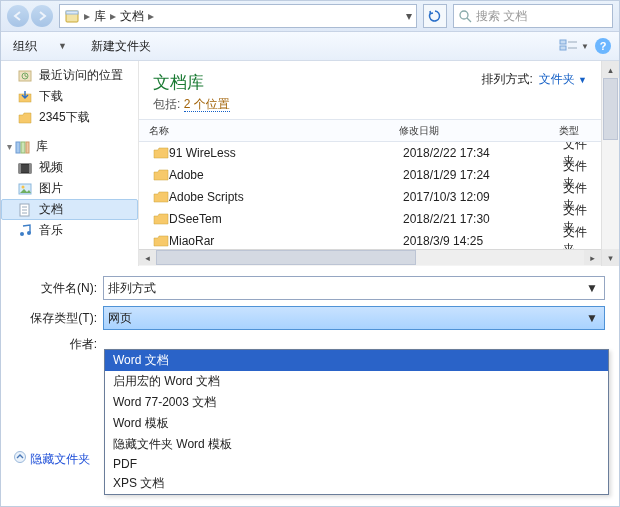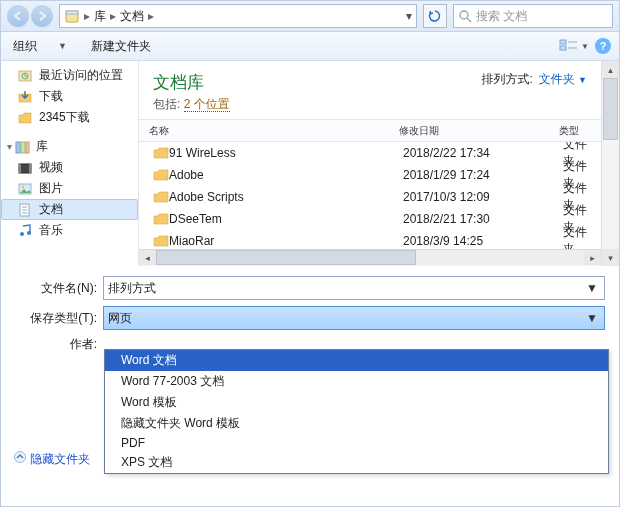--- a/index.html
+++ b/index.html
@@ -55,21 +55,21 @@
   .vscroll .thumb{position:absolute;top:0;left:1px;right:1px;height:60px;background:#d4d9e2;border:1px solid #bcc4d4}
   
   .form{padding:10px 14px 4px 0}
   .form-row{display:flex;align-items:center;margin-bottom:6px}
   .form-label{width:96px;text-align:right;padding-right:6px}
   .form-field{flex:1}
   .combo{height:22px;border:1px solid #95a6c2;background:#fff;display:flex;align-items:center;padding:0 4px;position:relative}
   .combo.sel{background:linear-gradient(#c8e2ff,#a9d3ff);border:1px solid #4f92d6}
   .combo .arrow-btn{margin-left:auto;width:16px;text-align:center;color:#333}
   .dropdown{position:absolute;left:103px;right:10px;top:348px;border:1px solid #6a7d9a;background:#fff;z-index:100;box-shadow:2px 2px 4px rgba(0,0,0,.15)}
-  .dropdown .opt{padding:2px 16px}
+  .dropdown .opt{padding:2px 8px}
   .dropdown .opt.hl{background:#2a63c8;color:#fff}
   .hide-link{position:absolute;left:12px;bottom:38px;color:#1d4ed8}
   .hide-link .ico{display:inline-flex;width:14px;height:14px;align-items:center;justify-content:center}
   
   .svg-folder{fill:#f7c96a;stroke:#caa23b;stroke-width:.5}
 </style>
 </head>
 <body>
 
 <div class="addr-row">
@@ -330,20 +330,21 @@
     </div>
   </div>
   <div class="form-row">
     <div class="form-label">作者:</div>
     <div class="form-field"></div>
   </div>
 </div>
 
 <div class="dropdown" id="dropdown">
     <div class="opt hl">Word 文档</div>
+    <div class="opt">启用宏的 Word 文档</div>
     <div class="opt">Word 77-2003 文档</div>
     <div class="opt">Word 模板</div>
     <div class="opt">隐藏文件夹 Word 模板</div>
     <div class="opt">PDF</div>
     <div class="opt">XPS 文档</div>
   </div>
 
 <div class="hide-link">
   <span class="ico">
     <svg width="12" height="12">

